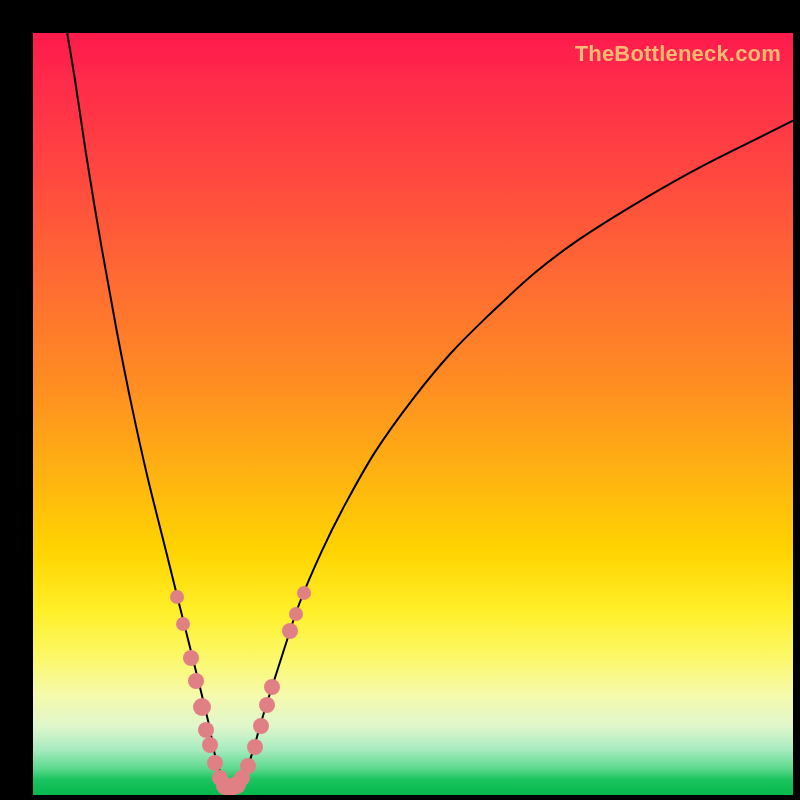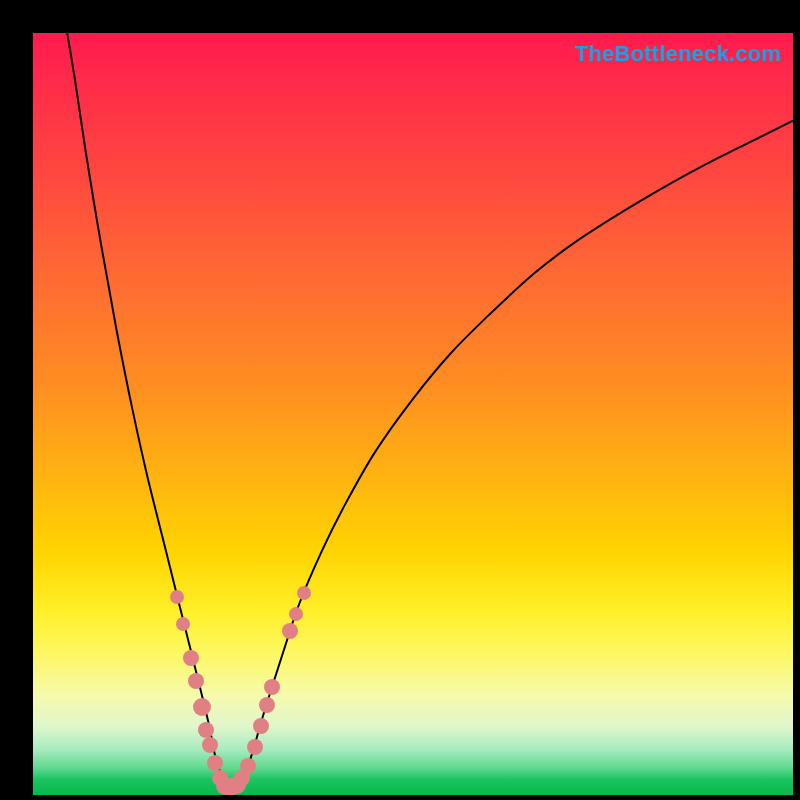--- a/index.html
+++ b/index.html
@@ -41,21 +41,21 @@
       #06b84b 100%
     );
   }
   .watermark {
     position: absolute;
     top: 8px;
     right: 12px;
     font-family: Arial, Helvetica, sans-serif;
     font-size: 22px;
     font-weight: 600;
-    color: #0ea5e9;
+    color: #fdba74;
     letter-spacing: 0.2px;
   }
   .curve {
     position: absolute;
     left: 0; top: 0;
     width: 100%; height: 100%;
   }
   .dot {
     position: absolute;
     border-radius: 50%;

